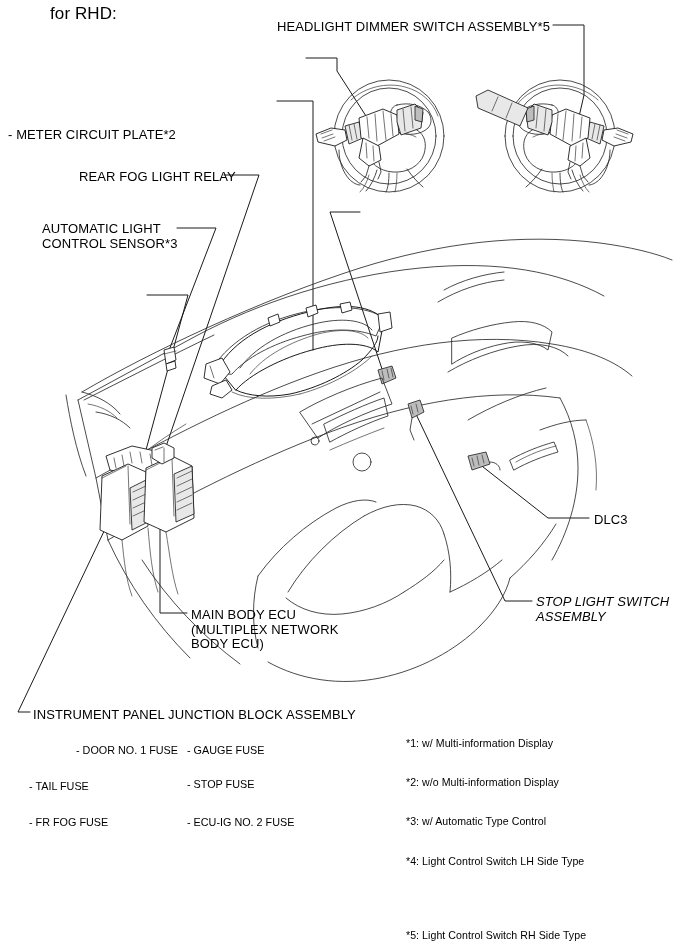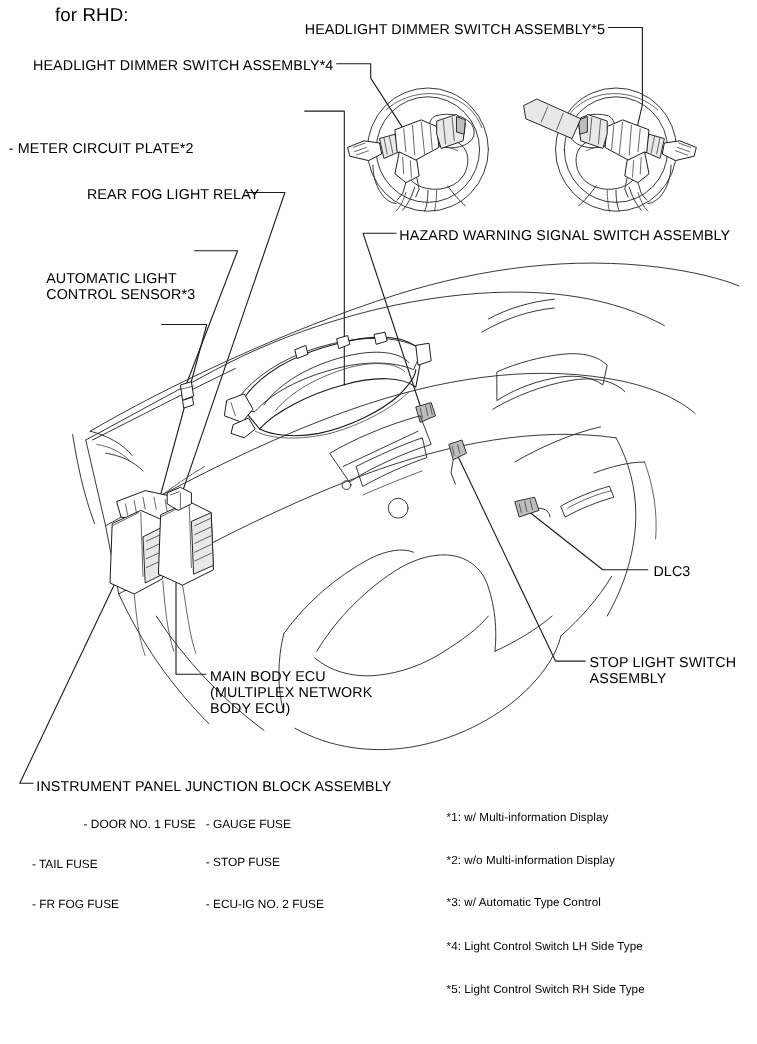--- a/index.html
+++ b/index.html
@@ -310,53 +310,51 @@
       <path class="th" d="M108,540 C128,584 156,624 190,658"></path>
 
       <path class="th" d="M510,578 C528,562 544,544 556,524"></path>
       <path class="th" d="M560,398 C572,420 578,444 578,468 C578,500 568,532 552,560"></path>
       <path class="vth" d="M586,420 C594,442 598,466 596,490"></path>
     </g>
   </svg>
 
   <div class="lbl" style="left:26px;top:7px;font-size:17px;margin-left:24px;">for RHD:</div>
 
-  <div class="lbl" style="left:30px;top:53px;">HEADLIGHT DIMMER SWITCH ASSEMBLY*4</div>
 
   <div class="lbl" style="left:277px;top:20px;">HEADLIGHT DIMMER SWITCH ASSEMBLY*5</div>
 
 
   <div class="lbl" style="left:8px;top:128px;">- METER CIRCUIT PLATE*2</div>
 
   <div class="lbl" style="left:79px;top:170px;">REAR FOG LIGHT RELAY</div>
 
-  <div class="lbl" style="left:42px;top:222px;margin-top:24px;">AUTOMATIC LIGHT
+  <div class="lbl" style="left:42px;top:222px;">AUTOMATIC LIGHT
 CONTROL SENSOR*3</div>
 
 
-  <div class="lbl" style="left:363px;top:207px;">HAZARD WARNING SIGNAL SWITCH ASSEMBLY</div>
 
   <div class="lbl" style="left:594px;top:513px;">DLC3</div>
 
-  <div class="lbl" style="left:536px;top:595px;">STOP LIGHT SWITCH
+  <div class="lbl" style="left:536px;top:595px;font-style:italic;">STOP LIGHT SWITCH
 ASSEMBLY</div>
 
   <div class="lbl" style="left:191px;top:608px;">MAIN BODY ECU
 (MULTIPLEX NETWORK
 BODY ECU)</div>
 
   <div class="lbl" style="left:33px;top:708px;">INSTRUMENT PANEL JUNCTION BLOCK ASSEMBLY</div>
 
   <div class="fuse" style="left:29px;top:743px;margin-left:47px;">- DOOR NO. 1 FUSE</div>
   <div class="fuse" style="left:29px;top:779px;">- TAIL FUSE</div>
   <div class="fuse" style="left:29px;top:815px;">- FR FOG FUSE</div>
 
   <div class="fuse" style="left:187px;top:743px;">- GAUGE FUSE</div>
   <div class="fuse" style="left:187px;top:777px;">- STOP FUSE</div>
   <div class="fuse" style="left:187px;top:815px;">- ECU-IG NO. 2 FUSE</div>
 
   <div class="note" style="left:406px;top:736px;">*1: w/ Multi-information Display</div>
   <div class="note" style="left:406px;top:775px;">*2: w/o Multi-information Display</div>
   <div class="note" style="left:406px;top:814px;">*3: w/ Automatic Type Control</div>
   <div class="note" style="left:406px;top:854px;">*4: Light Control Switch LH Side Type</div>
-  <div class="note" style="left:406px;top:893px;text-align:right;">*5: Light Control Switch RH Side Type</div>
+  <div class="note" style="left:406px;top:928px;text-align:right;">*5: Light Control Switch RH Side Type</div>
 
 </div>
 
 </body></html>

